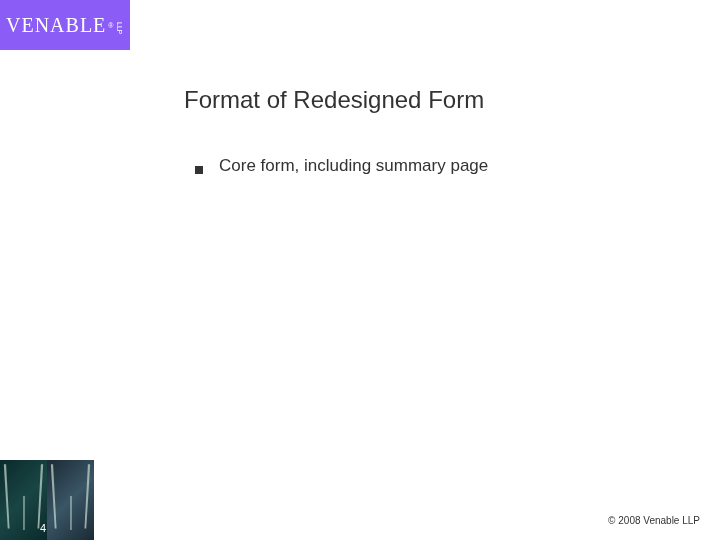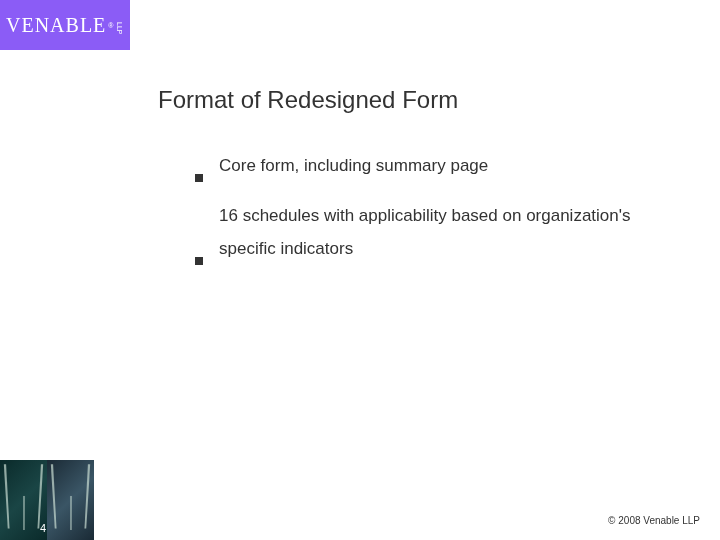--- a/index.html
+++ b/index.html
@@ -37,34 +37,34 @@
     margin-left: 2px;
     letter-spacing: 0;
     writing-mode: vertical-rl;
     text-orientation: mixed;
     display: inline-block;
     transform: translateY(3px);
   }
   .title {
     position: absolute;
     top: 86px;
-    left: 158px;
+    left: 184px;
     font-size: 24px;
     color: #333;
     font-weight: normal;
   }
   .bullets {
     position: absolute;
     top: 150px;
     left: 195px;
     right: 40px;
   }
   .bullet-row {
     display: flex;
-    align-items: flex-end;
+    align-items: center;
     margin-bottom: 18px;
   }
   .bullet-marker {
     width: 8px;
     height: 8px;
     background: #333;
     margin-top: 7px;
     margin-right: 16px;
     flex-shrink: 0;
   }
@@ -138,24 +138,20 @@
   <span class="logo-llp">LLP</span>
 </div>
 
 <h1 class="title">Format of Redesigned Form</h1>
 
 <div class="bullets">
   <div class="bullet-row">
     <div class="bullet-marker"></div>
     <div class="bullet-text">Core form, including summary page</div>
   </div>
-  <div class="bullet-row">
-    <div class="bullet-marker"></div>
-    <div class="bullet-text">16 schedules with applicability based on organization's specific indicators</div>
-  </div>
 </div>
 
 <div class="footer-img">
   <div class="left">
       <div class="v"></div>
     </div>
   <div class="right">
       <div class="v"></div>
     </div>
 </div>

